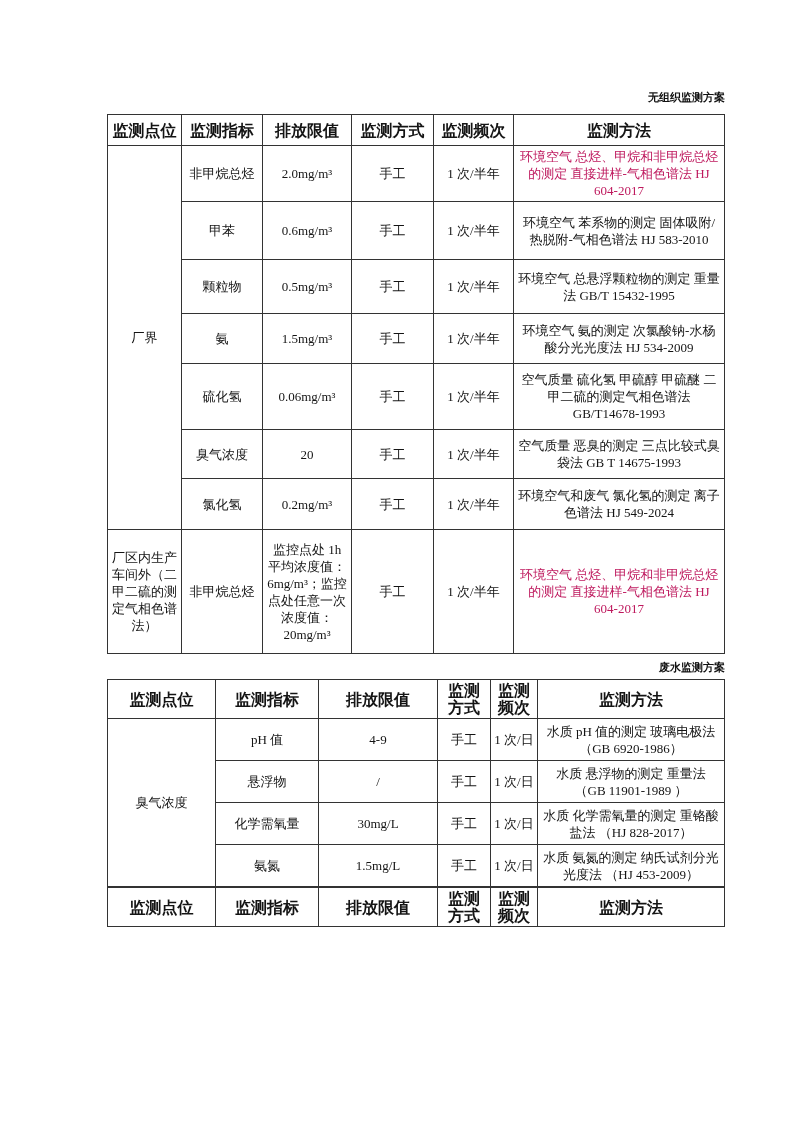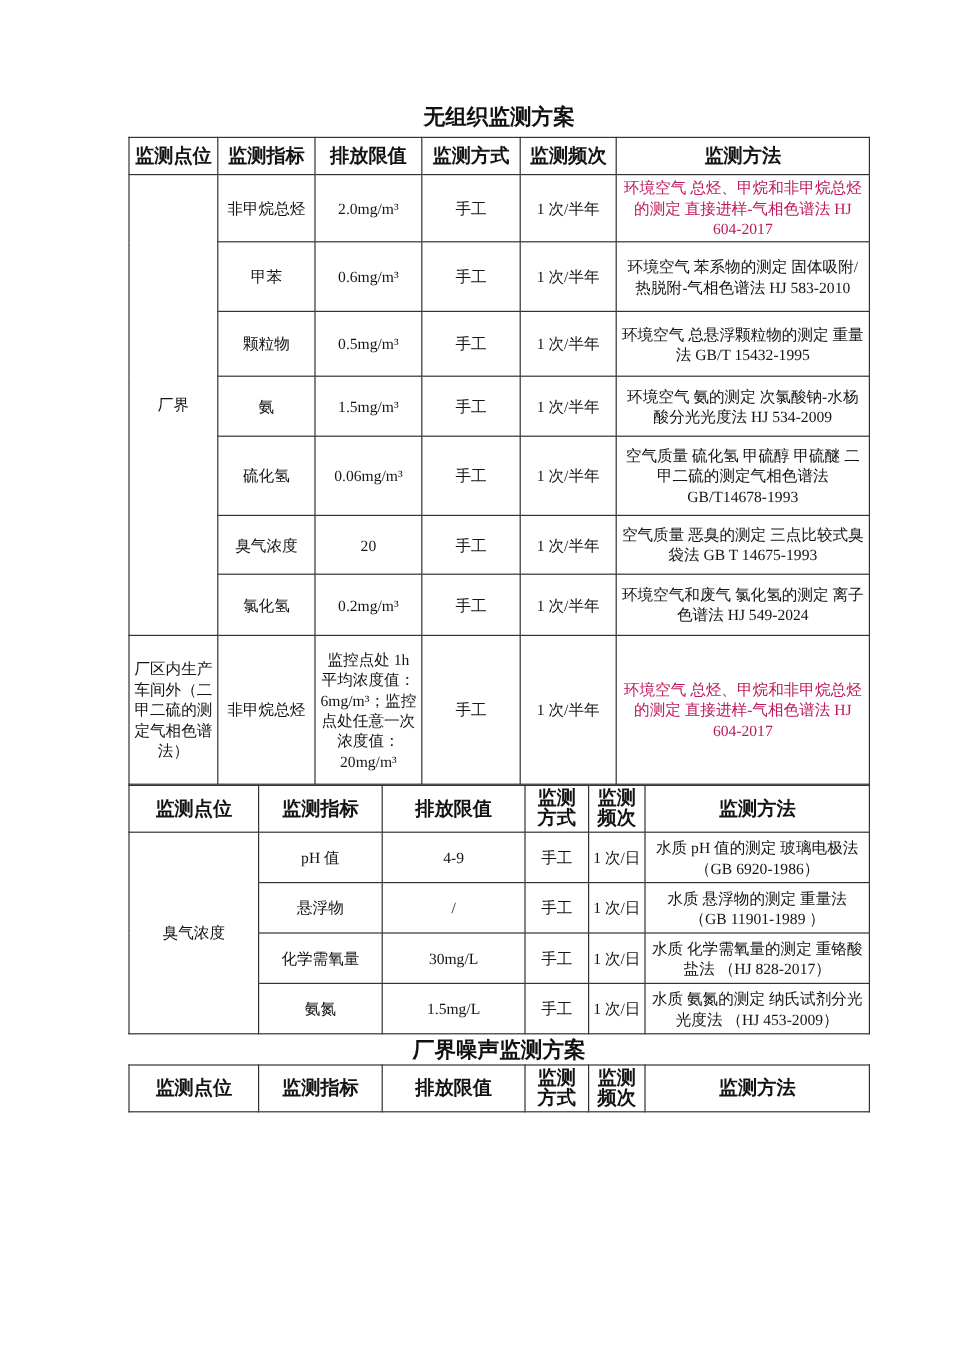--- a/index.html
+++ b/index.html
@@ -2,21 +2,21 @@
 <html><head>
 <meta charset="utf-8">
 <style>
   html,body{margin:0;padding:0;background:#ffffff;}
   .page{
     position:relative;width:800px;height:1131px;background:#fff;overflow:hidden;
     font-family:"Liberation Serif","DejaVu Serif",serif;color:#141414;
   }
   .content{position:absolute;left:107px;top:86px;width:618px;}
   .tbl-title{
-    font-size:18px;font-weight:bold;text-align:center;
+    font-size:11px;font-weight:bold;text-align:right;
     margin:0 0 6px 0;line-height:22px;color:#111;
   }
   .tbl-title.mid{margin:2px 0 1px 0;}
   table{width:618px;border-collapse:collapse;table-layout:fixed;}
   td,th{
     border:1px solid #333;text-align:center;vertical-align:middle;
     padding:2px 3px;font-size:13px;line-height:17px;color:#141414;
     overflow:hidden;
   }
   th{font-weight:bold;font-size:16px;}
@@ -115,20 +115,21 @@
         <td>厂区内生产车间外（二甲二硫的测定气相色谱法）</td>
         <td>非甲烷总烃</td>
         <td>监控点处 1h 平均浓度值：6mg/m³；监控点处任意一次浓度值：20mg/m³</td>
         <td>手工</td>
         <td>1 次/半年</td>
         <td class="gray">环境空气 总烃、甲烷和非甲烷总烃的测定 直接进样-气相色谱法 HJ 604-2017</td>
       </tr>
     </tbody>
       </table>
 
+    <div class="tbl-title mid">废水监测方案</div>
     <table class="t23">
       <colgroup>
           <col class="c1">
           <col class="c2">
           <col class="c3">
           <col class="c4">
           <col class="c5">
           <col class="c6">
         </colgroup>
       <tbody>
@@ -165,21 +166,20 @@
       <tr class="r43">
         <td>氨氮</td>
         <td>1.5mg/L</td>
         <td>手工</td>
         <td>1 次/日</td>
         <td>水质 氨氮的测定 纳氏试剂分光光度法 （HJ 453-2009）</td>
       </tr>
     </tbody>
       </table>
 
-    <div class="tbl-title mid">厂界噪声监测方案</div>
     <table class="t23">
       <colgroup>
           <col class="c1">
           <col class="c2">
           <col class="c3">
           <col class="c4">
           <col class="c5">
           <col class="c6">
         </colgroup>
       <tbody>

